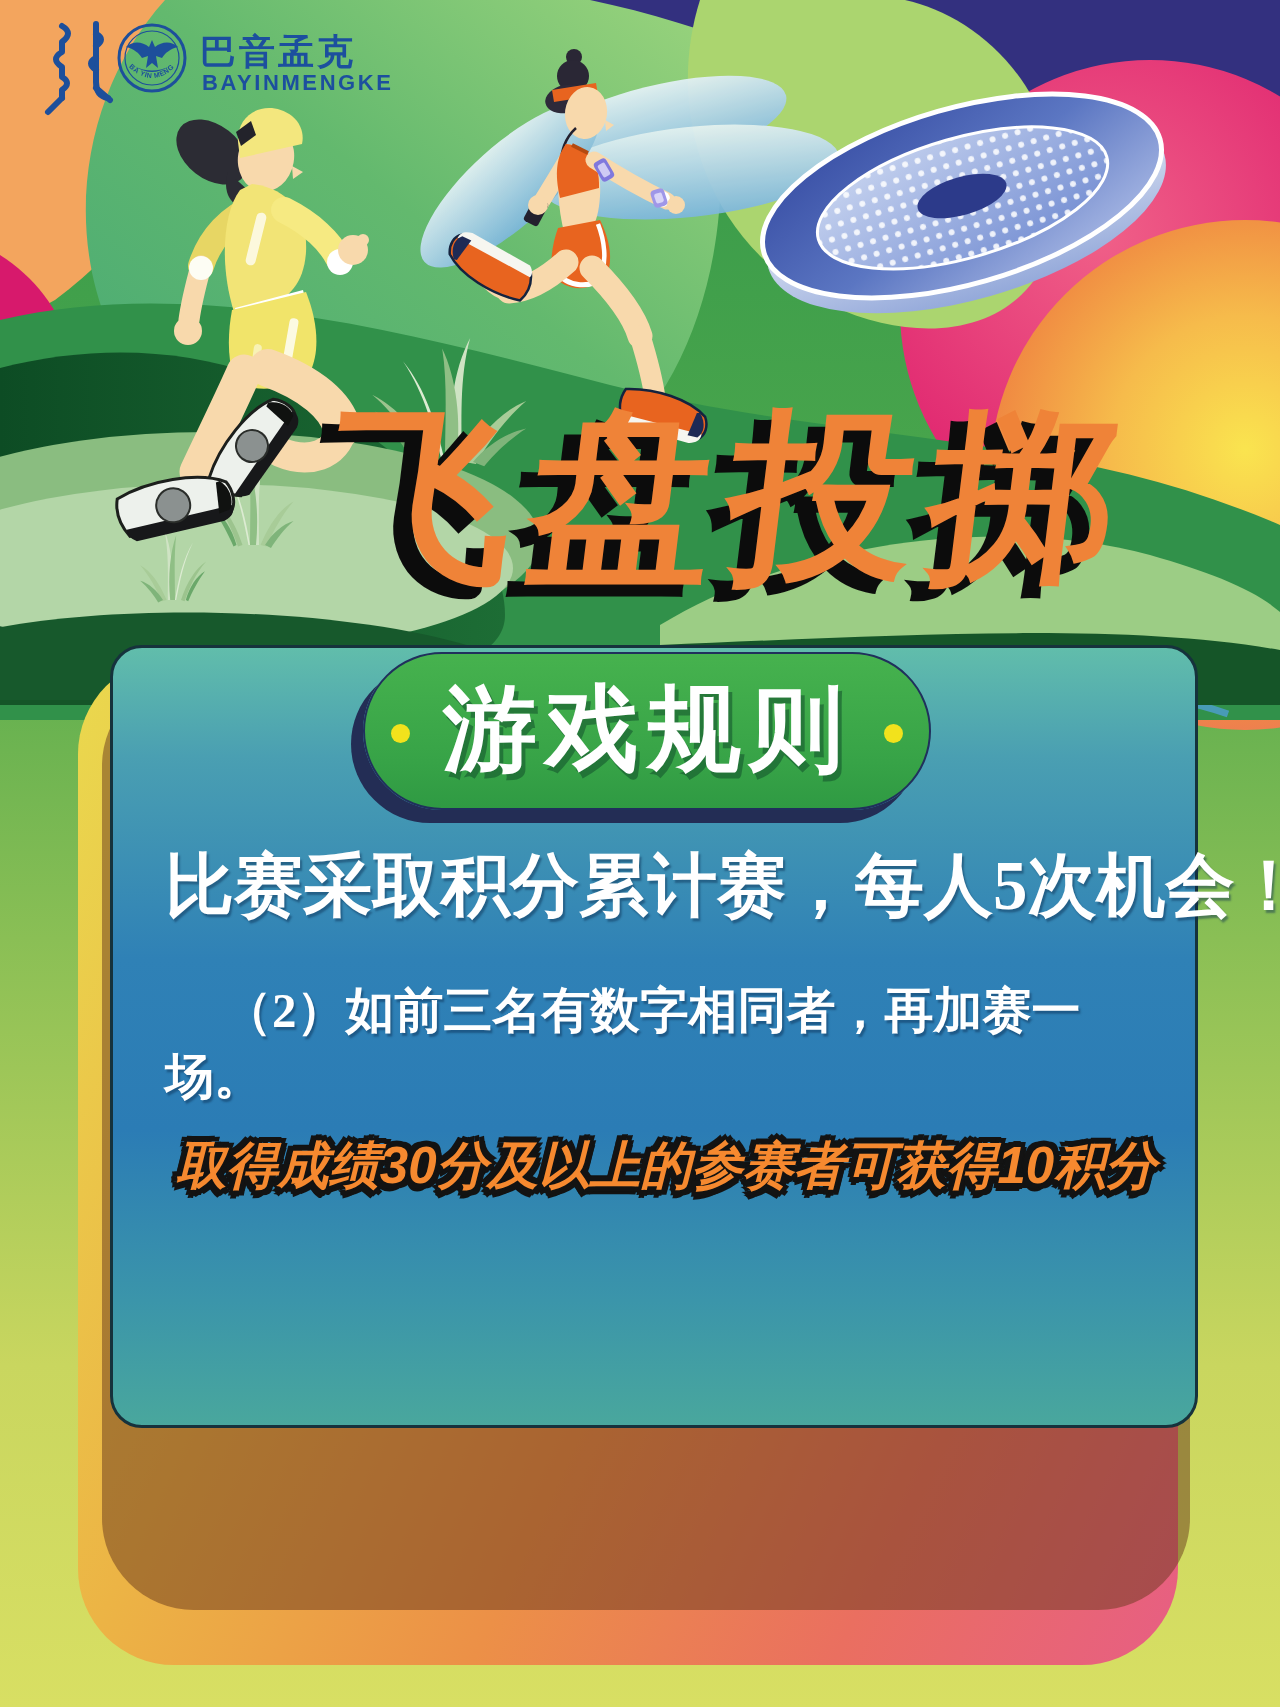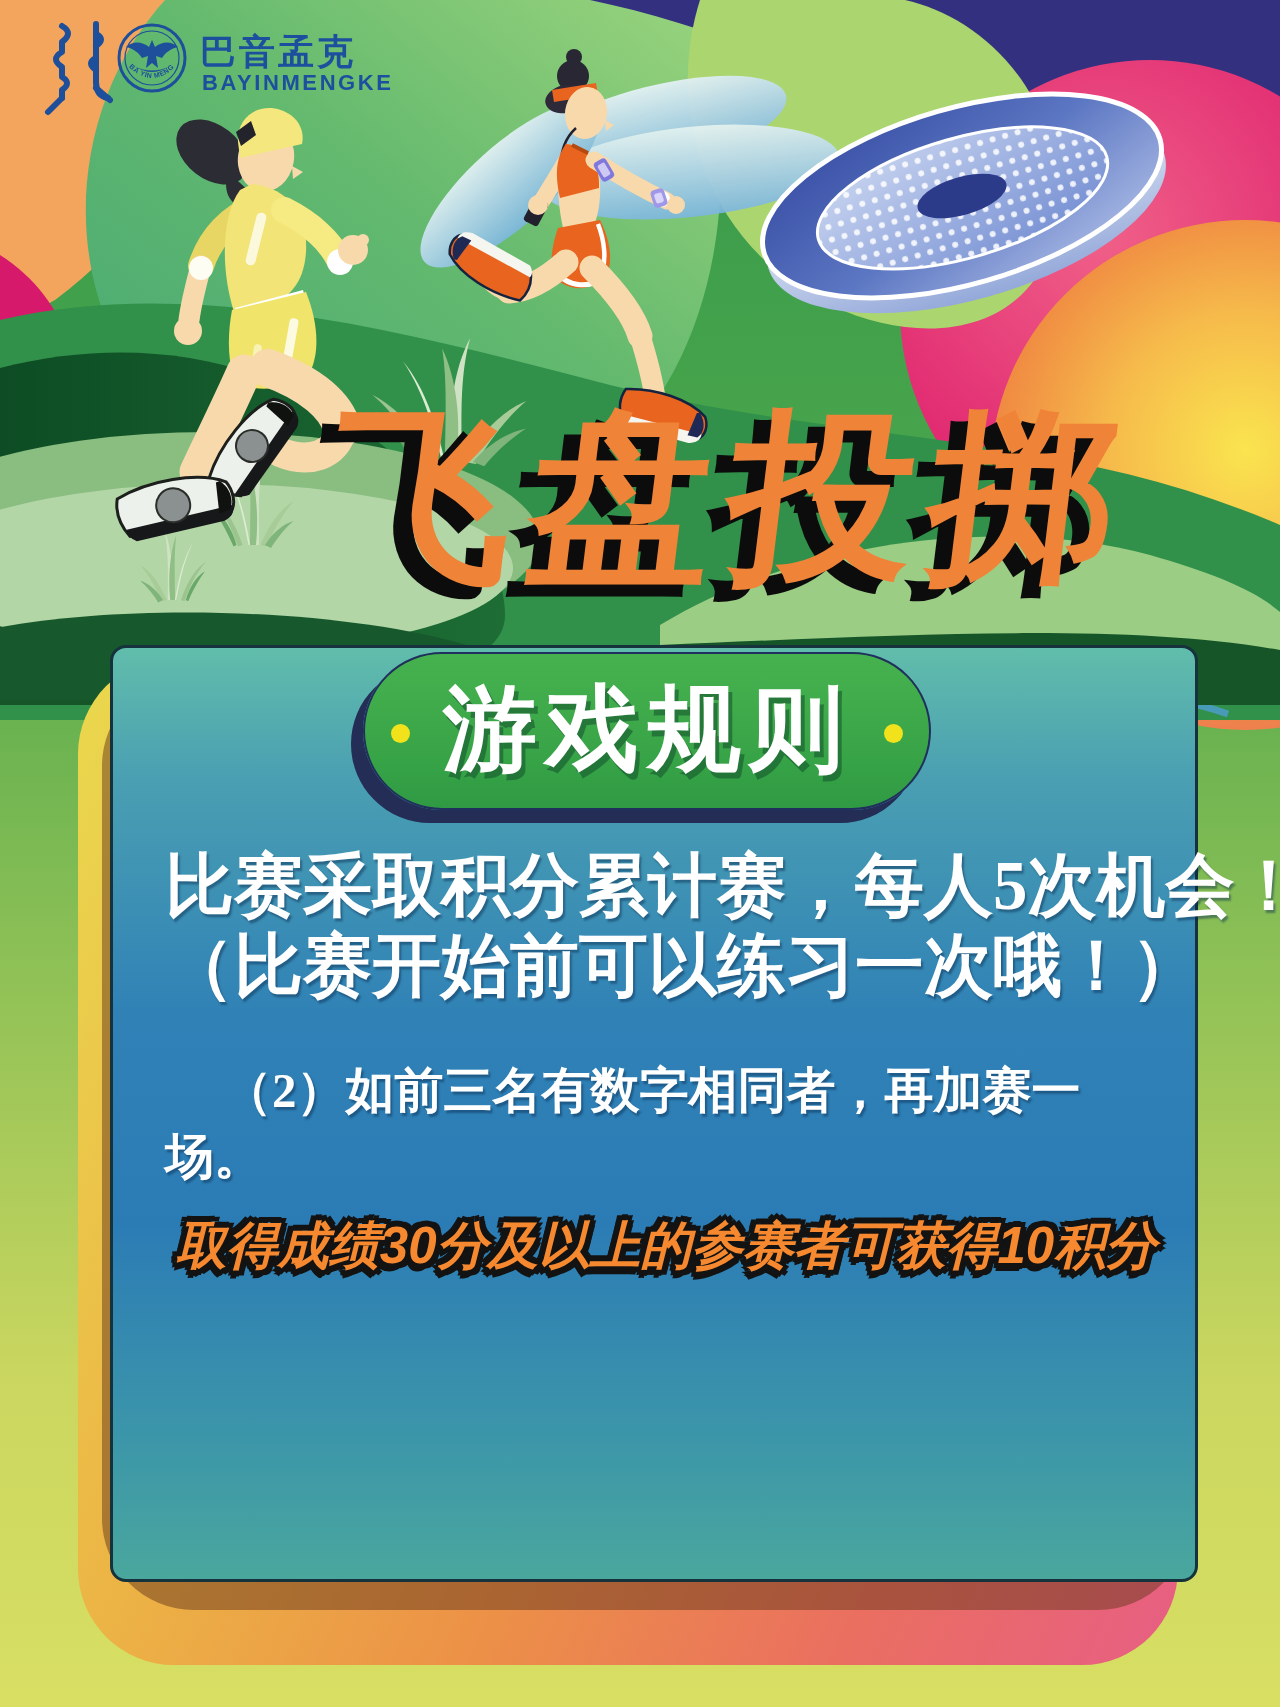--- a/index.html
+++ b/index.html
@@ -18,21 +18,21 @@
   .title{position:absolute;left:330px;top:404px;width:920px;font-size:186px;line-height:1;
          font-weight:900;color:#ef8338;letter-spacing:14px;white-space:nowrap;
          transform:skewX(-7deg);text-shadow:-17px 12px 0 #0c0c0c;
          font-family:"Liberation Sans","DejaVu Sans",sans-serif;}
 
   
   .extrude{position:absolute;left:78px;top:658px;width:1100px;height:1007px;border-radius:96px;
            background:linear-gradient(115deg,#ead94e 0%,#ecb445 30%,#ec9047 55%,#ea6f60 78%,#e75e84 100%);}
   .seam{position:absolute;left:102px;top:674px;width:1088px;height:936px;border-radius:92px;
         background:rgba(104,56,28,.5);}
-  .panel{position:absolute;left:110px;top:645px;width:1088px;height:937px;border-radius:16px;
+  .panel{position:absolute;left:110px;top:645px;width:1088px;height:783px;border-radius:32px;
          box-sizing:border-box;border:3px solid #16323c;
          background:linear-gradient(180deg,#61bdab 0%,#4a9fb2 14%,#2f81b6 40%,#2b7cb5 62%,#3b95aa 84%,#49a79d 100%);padding-left:11px;}
 
   
   .pill{position:absolute;left:250px;top:4px;width:568px;height:158px;border-radius:82px;
         box-sizing:border-box;border:2px solid #20305c;
         background:linear-gradient(180deg,#46b24e 0%,#37a347 70%,#2f9a43 100%);
         box-shadow:-12px 13px 0 #232d55;}
   .pill-text{width:100%;text-align:center;line-height:150px;font-size:94px;font-weight:bold;
              color:#ffffff;letter-spacing:8px;white-space:nowrap;
@@ -271,21 +271,20 @@
   <div class="panel">
 
     <div class="pill">
       <div class="pill-dot dot-l"></div>
       <div class="pill-dot dot-r"></div>
       <div class="pill-text">游戏规则</div>
     </div>
 
     <div class="rules">
       <div class="rline intro">比赛采取积分累计赛，每人5次机会！</div>
-      <div class="rline intro">（比赛开始前可以练习一次哦！）</div>
       <div class="gap"></div>
       <div class="rline ind">（2）如前三名有数字相同者，再加赛一</div>
       <div class="rline">场。</div>
       <div class="reward">取得成绩30分及以上的参赛者可获得10积分</div>
     </div>
   </div>
 
 </div>
 
 </body></html>

